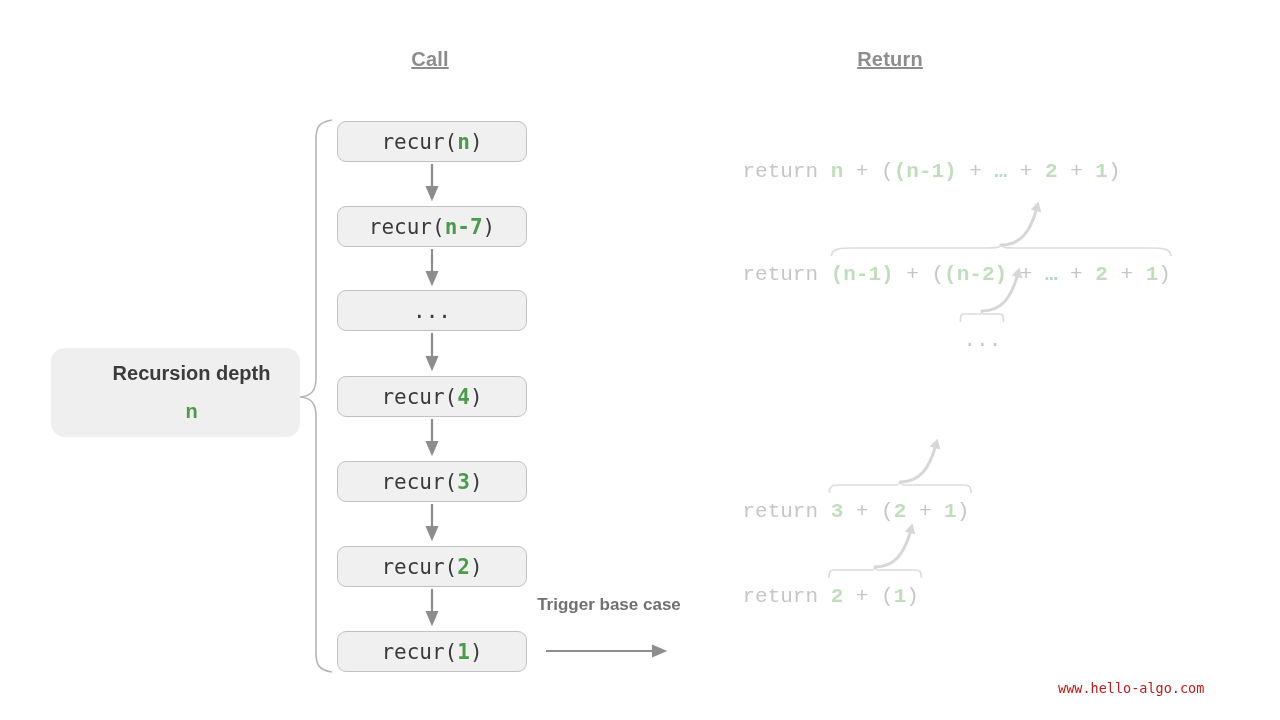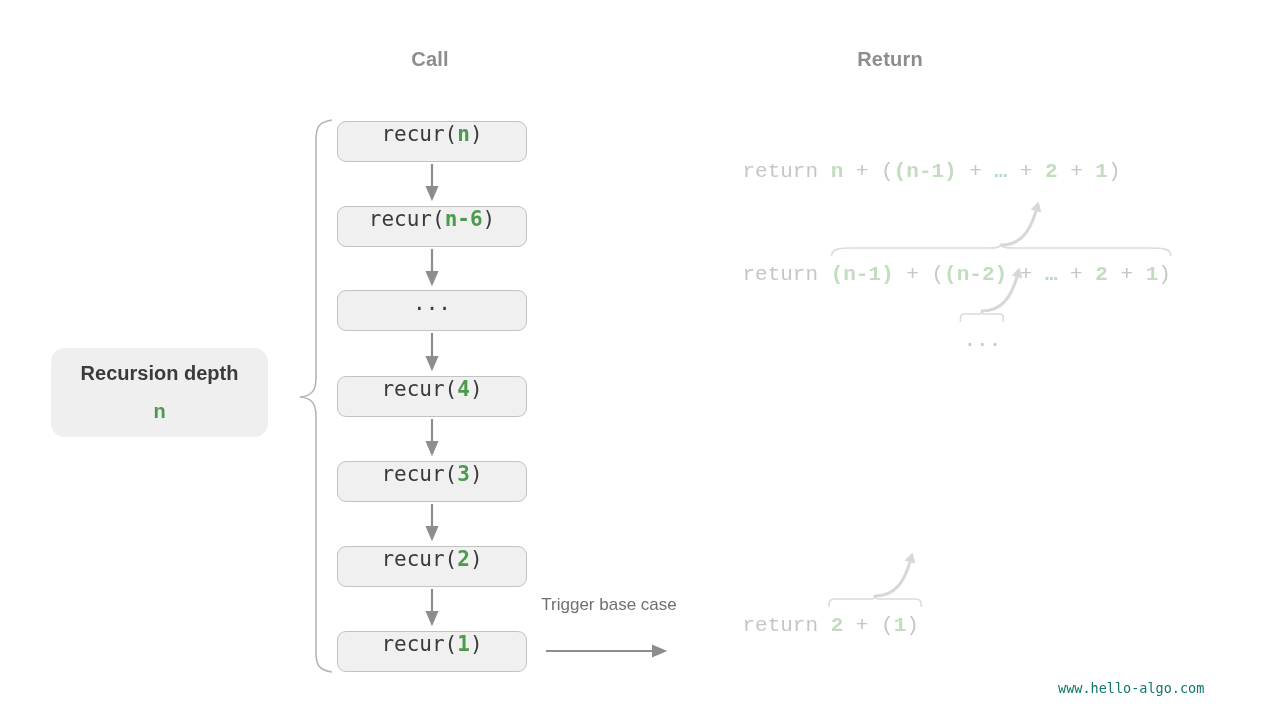--- a/index.html
+++ b/index.html
@@ -4,49 +4,49 @@
 <style>
   html,body{margin:0;padding:0;background:#ffffff;}
   .canvas{
     position:relative;width:1280px;height:720px;background:#ffffff;overflow:hidden;
     font-family:"Liberation Sans", sans-serif;
   }
   .svg-layer{position:absolute;left:0;top:0;width:1280px;height:720px;pointer-events:none;}
 
   .col-header{
     position:absolute;top:48px;width:200px;text-align:center;
-    font-size:20px;font-weight:bold;color:#8d8d8d;letter-spacing:.2px;
+    font-size:20px;font-weight:bold;color:#8d8d8d;letter-spacing:.2px;text-decoration:underline;
   }
   .col-header.call{left:330px;}
   .col-header.return{left:790px;}
 
   .call-box{
     position:absolute;left:337px;width:190px;height:41px;box-sizing:border-box;
     background:#f0f0f1;border:1.5px solid #c2c2c2;border-radius:9px;
-    display:flex;align-items:flex-start;justify-content:center;
+    display:flex;align-items:center;justify-content:center;
     font-family:"DejaVu Sans Mono", monospace;font-size:21px;color:#3a3a3a;
     white-space:pre;
   }
 
   .label-box{
     position:absolute;left:51px;top:348px;width:217px;height:89px;
     background:#efefef;border-radius:14px;
-    display:flex;flex-direction:column;align-items:center;justify-content:center;gap:15px;
+    display:flex;flex-direction:column;align-items:center;justify-content:center;gap:15px;padding-left:32px;
   }
   .label-box .l1{font-size:20px;font-weight:bold;color:#3b3b3b;}
   .label-box .l2{font-size:20px;font-weight:bold;color:#4c9a4d;}
 
   .trigger-label{
     position:absolute;left:498px;top:595px;width:222px;text-align:center;
-    font-size:17px;font-weight:normal;color:#707070;
+    font-size:17px;font-weight:bold;color:#707070;
   }
 
   .watermark{
     position:absolute;left:1058px;top:680px;
-    font-family:"DejaVu Sans Mono", monospace;font-size:13.5px;color:#0f766e;
+    font-family:"DejaVu Sans Mono", monospace;font-size:13.5px;color:#b91c1c;
   }
 
   .return-row{
     position:absolute;left:692px;height:30px;line-height:30px;
     font-family:Liberation Mono, monospace;font-size:21px;white-space:pre;
   }
   .return-row.dots-row{left:913px;}
 
   .seg-dark{color:#3a3a3a;}
   .seg-green{color:#4c9a4d;font-weight:bold;}
@@ -87,21 +87,21 @@
 
   <div class="col-header call">Call</div>
   <div class="col-header return">Return</div>
 
   <div class="label-box">
     <div class="l1">Recursion depth</div>
     <div class="l2">n</div>
   </div>
 
   <div class="call-box" style="top:121px"><span class="seg-dark">recur(</span><span class="seg-green">n</span><span class="seg-dark">)</span></div>
-  <div class="call-box" style="top:206px"><span class="seg-dark">recur(</span><span class="seg-green">n-6</span><span class="seg-dark">)</span></div>
+  <div class="call-box" style="top:206px"><span class="seg-dark">recur(</span><span class="seg-green">n-7</span><span class="seg-dark">)</span></div>
   <div class="call-box" style="top:290px"><span class="seg-dark">...</span></div>
   <div class="call-box" style="top:376px"><span class="seg-dark">recur(</span><span class="seg-green">4</span><span class="seg-dark">)</span></div>
   <div class="call-box" style="top:461px"><span class="seg-dark">recur(</span><span class="seg-green">3</span><span class="seg-dark">)</span></div>
   <div class="call-box" style="top:546px"><span class="seg-dark">recur(</span><span class="seg-green">2</span><span class="seg-dark">)</span></div>
   <div class="call-box" style="top:631px"><span class="seg-dark">recur(</span><span class="seg-green">1</span><span class="seg-dark">)</span></div>
 
   <div class="trigger-label">Trigger base case</div>
 
   <div class="return-row" style="top:127px">
     <span class="seg-gray">return </span><span class="braced"><span class="seg-lightgreen">n</span><span class="seg-gray"> + </span><span class="seg-gray">(</span><span class="seg-lightgreen">(n-1)</span><span class="seg-gray"> + </span><span class="seg-teal">…</span><span class="seg-gray"> + </span><span class="seg-lightgreen">2</span><span class="seg-gray"> + </span><span class="seg-lightgreen">1</span><span class="seg-gray">)</span></span>
@@ -119,22 +119,30 @@
   <div class="return-row dots-row" style="top:296px">
     <span class="seg-gray"></span><span class="braced"><svg class="overbrace" viewBox="0 0 200 13" preserveAspectRatio="none">
           <path d="M2,12 C2,5 6,4 14,4 L92,4 C98,4 100,3 100,0 C100,3 102,4 108,4 L186,4 C194,4 198,5 198,12" fill="none" stroke="#dcdcdc" stroke-width="1.6" vector-effect="non-scaling-stroke"></path>
         </svg><svg class="swoosh" viewBox="0 0 72 48">
           <path d="M16,46 C36,46 45,32 51,12" fill="none" stroke="#d7d7d7" stroke-width="3" stroke-linecap="round"></path>
           <polygon points="53.6,2.4 56.3,13.4 45.7,10.6" fill="#d7d7d7"></polygon>
         </svg><span class="seg-gray">...</span></span>
   </div>
 
 
+  <div class="return-row" style="top:467px">
+    <span class="seg-gray">return </span><span class="braced"><svg class="overbrace" viewBox="0 0 200 13" preserveAspectRatio="none">
+          <path d="M2,12 C2,5 6,4 14,4 L92,4 C98,4 100,3 100,0 C100,3 102,4 108,4 L186,4 C194,4 198,5 198,12" fill="none" stroke="#dcdcdc" stroke-width="1.6" vector-effect="non-scaling-stroke"></path>
+        </svg><svg class="swoosh" viewBox="0 0 72 48">
+          <path d="M16,46 C36,46 45,32 51,12" fill="none" stroke="#d7d7d7" stroke-width="3" stroke-linecap="round"></path>
+          <polygon points="53.6,2.4 56.3,13.4 45.7,10.6" fill="#d7d7d7"></polygon>
+        </svg><span class="seg-lightgreen">3</span><span class="seg-gray"> + </span><span class="seg-gray">(</span><span class="seg-lightgreen">2</span><span class="seg-gray"> + </span><span class="seg-lightgreen">1</span><span class="seg-gray">)</span></span>
+  </div>
 
-  <div class="return-row" style="top:581px">
+  <div class="return-row" style="top:552px">
     <span class="seg-gray">return </span><span class="braced"><svg class="overbrace" viewBox="0 0 200 13" preserveAspectRatio="none">
           <path d="M2,12 C2,5 6,4 14,4 L92,4 C98,4 100,3 100,0 C100,3 102,4 108,4 L186,4 C194,4 198,5 198,12" fill="none" stroke="#dcdcdc" stroke-width="1.6" vector-effect="non-scaling-stroke"></path>
         </svg><svg class="swoosh" viewBox="0 0 72 48">
           <path d="M16,46 C36,46 45,32 51,12" fill="none" stroke="#d7d7d7" stroke-width="3" stroke-linecap="round"></path>
           <polygon points="53.6,2.4 56.3,13.4 45.7,10.6" fill="#d7d7d7"></polygon>
         </svg><span class="seg-lightgreen">2</span><span class="seg-gray"> + </span><span class="seg-gray">(</span><span class="seg-lightgreen">1</span><span class="seg-gray">)</span></span>
   </div>
 
 
   <div class="watermark">www.hello-algo.com</div>

